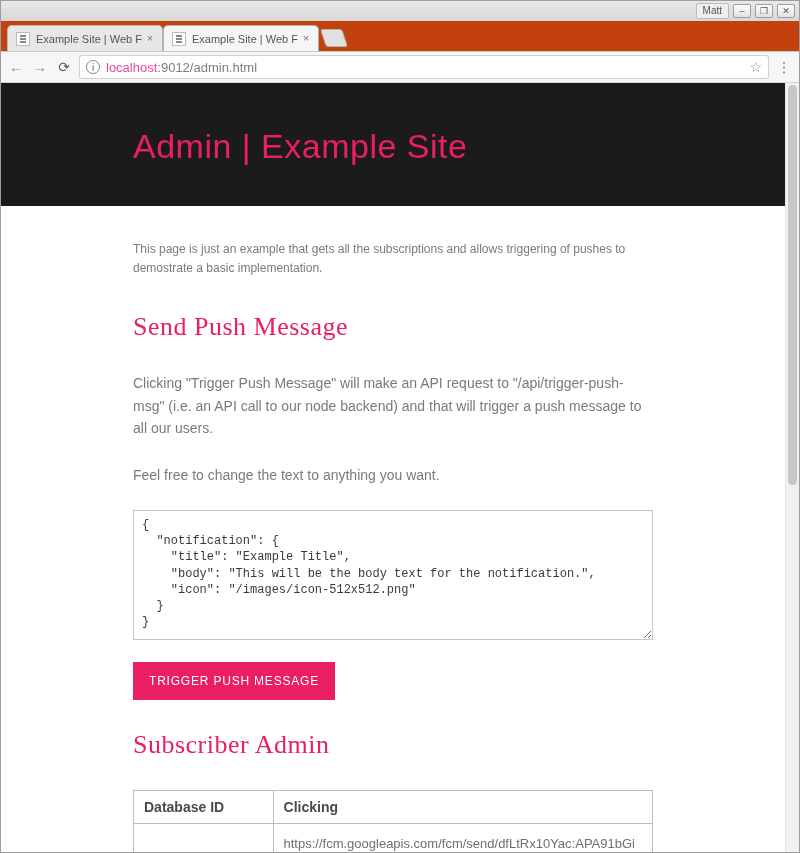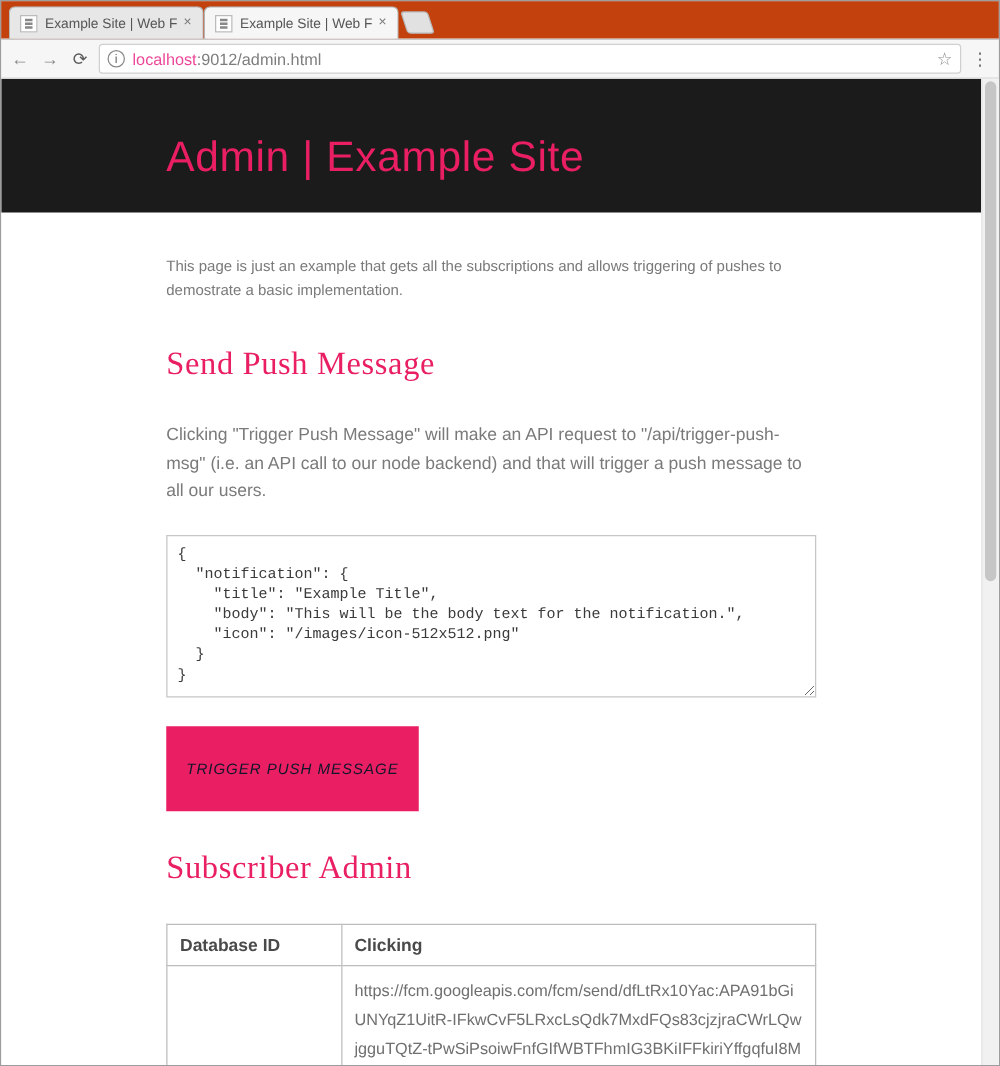--- a/index.html
+++ b/index.html
@@ -170,21 +170,21 @@
     background:#f1f1f1; border-left:1px solid #e3e3e3;
   }
   .scroll-thumb{
     position:absolute; left:2px; right:2px; top:2px; height:400px;
     background:#c6c6c6; border-radius:6px;
   }
 
   
   .hero{
     background:#1b1b1b;
-    padding:44px 0 24px 0;
+    padding:44px 0 40px 0;
   }
   .container{ max-width:540px; margin:0 auto; padding:0 10px;}
   .hero h1{
     font-weight:300;
     font-size:34px;
     color:#e91e63;
     letter-spacing:0.5px;
   }
   .body-area .container{padding-top:34px;}
   .lead{
@@ -214,28 +214,27 @@
     font-family:"Consolas","Courier New",monospace;
     font-size:12px;
     line-height:1.35;
     padding:6px 8px;
     color:#3a3a3a;
     resize:both;
     margin-bottom:18px;
   }
   .btn{
     background:#e91e63;
-    color:#0f172a;
+    color:#ffffff;
     border:none;
     font-size:12px;
     letter-spacing:0.8px;
-    padding:27px 16px;
+    padding:12px 16px;
     cursor:pointer;
     margin-bottom:30px;
-    font-style:italic;
   }
   table.subs{
     width:100%;
     border-collapse:collapse;
     font-size:13px;
     color:#6f6f6f;
   }
   table.subs th, table.subs td{
     border:1px solid #bdbdbd;
     padding:8px 10px;
@@ -255,20 +254,26 @@
   table.subs td.dbid{
     vertical-align:bottom;
     white-space:nowrap;
   }
 </style>
 </head>
 <body>
 
 <div class="browser-window">
 
+  <div class="titlebar">
+    <span class="user-badge">Matt</span>
+    <span class="win-btn">–</span>
+    <span class="win-btn">❐</span>
+    <span class="win-btn">✕</span>
+  </div>
 
   <div class="tabstrip">
     <div class="tab">
       <span class="favicon"></span>
       <span class="title">Example Site | Web F</span>
       <span class="close">×</span>
     </div>
     <div class="tab active">
       <span class="favicon"></span>
       <span class="title">Example Site | Web F</span>
@@ -300,20 +305,21 @@
         </div>
       </div>
 
       <div class="body-area">
         <div class="container">
           <p class="lead">This page is just an example that gets all the subscriptions and allows triggering of pushes to demostrate a basic implementation.</p>
 
           <h2 class="section">Send Push Message</h2>
 
           <p class="para">Clicking "Trigger Push Message" will make an API request to "/api/trigger-push-msg" (i.e. an API call to our node backend) and that will trigger a push message to all our users.</p>
+          <p class="para">Feel free to change the text to anything you want.</p>
 
           <textarea class="payload" style="">{
   "notification": {
     "title": "Example Title",
     "body": "This will be the body text for the notification.",
     "icon": "/images/icon-512x512.png"
   }
 }</textarea>
 
           <button class="btn">TRIGGER PUSH MESSAGE</button>

